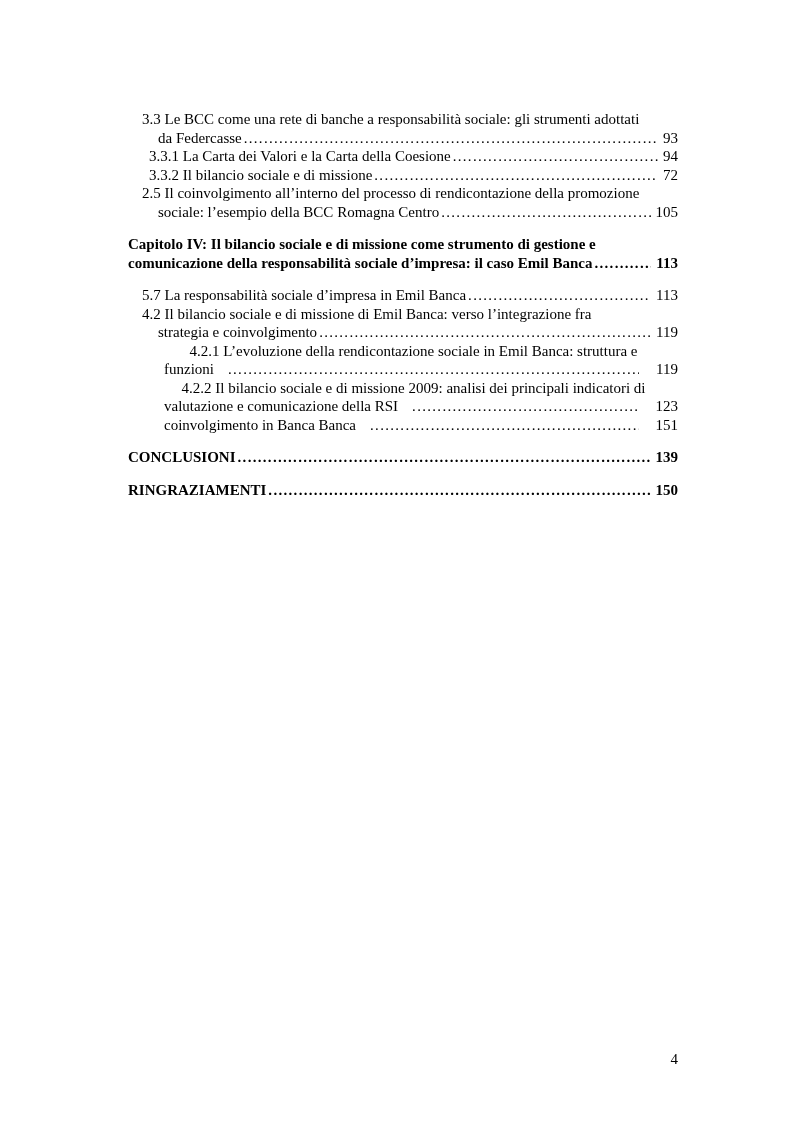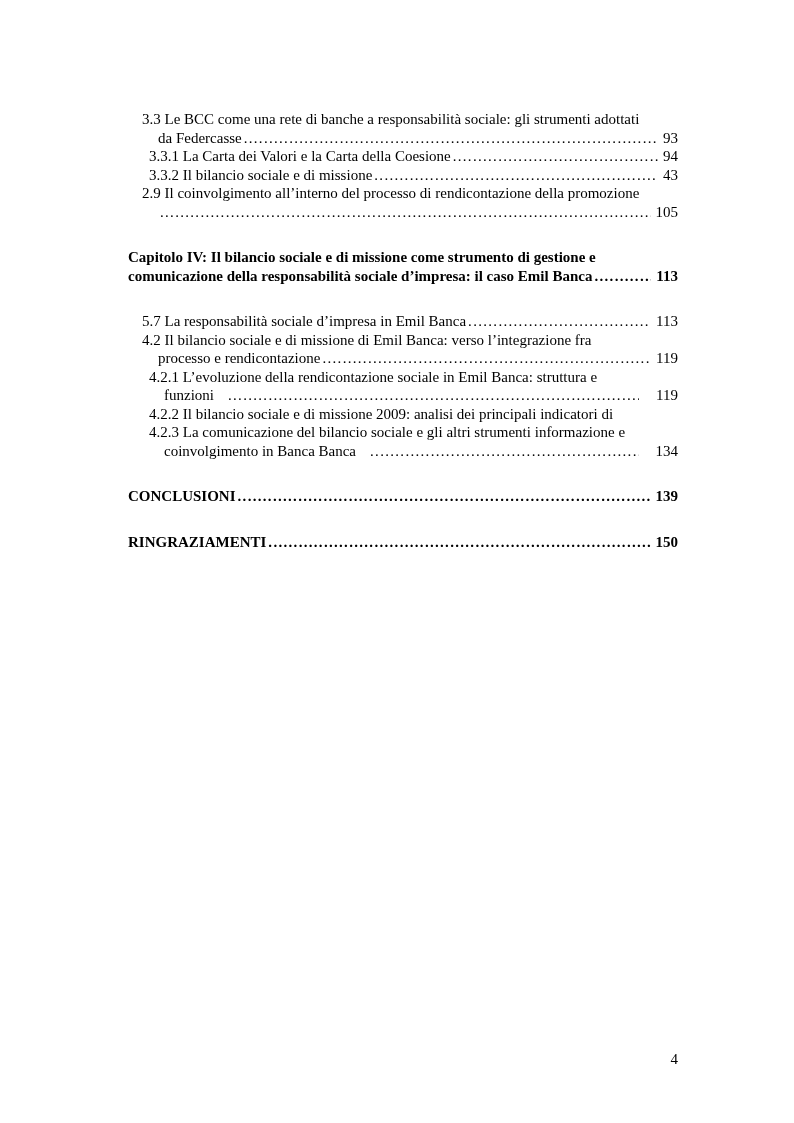--- a/index.html
+++ b/index.html
@@ -22,26 +22,26 @@
     left: 128px;
     right: 116px;
     top: 110px;
   }
   .toc-line {
     display: flex;
     align-items: baseline;
     line-height: 18.5px;
     white-space: nowrap;
   }
-  .toc-line.space-before { margin-top: 27px; }
+  .toc-line.space-before { margin-top: 14px; }
   .toc-line.bold { font-weight: bold; }
   .indent-h   { padding-left: 0; }
   .indent-l1  { padding-left: 14px; }
   .indent-l1c { padding-left: 30px; }
-  .indent-l2  { padding-left: 21px; }
+  .indent-l2  { padding-left: 21px; justify-content: center; }
   .indent-l2c { padding-left: 36px; gap: 12px; }
   .toc-text { flex: 0 0 auto; }
   .dots {
     flex: 1 1 auto;
     overflow: hidden;
     white-space: nowrap;
     margin-left: 2px;
     min-width: 0;
   }
   .dots::after {
@@ -74,68 +74,71 @@
         <span class="toc-page">93</span>
       </div>
       <div class="toc-line indent-l2">
         <span class="toc-text">3.3.1 La Carta dei Valori e la Carta della Coesione</span>
         <span class="dots"></span>
         <span class="toc-page">94</span>
       </div>
       <div class="toc-line indent-l2">
         <span class="toc-text">3.3.2 Il bilancio sociale e di missione</span>
         <span class="dots"></span>
-        <span class="toc-page">43</span>
+        <span class="toc-page">72</span>
       </div>
       <div class="toc-line indent-l1">
-        <span class="toc-text">2.9 Il coinvolgimento all’interno del processo di rendicontazione della promozione</span>
+        <span class="toc-text">2.5 Il coinvolgimento all’interno del processo di rendicontazione della promozione</span>
       </div>
       <div class="toc-line indent-l1c">
+        <span class="toc-text">sociale: l’esempio della BCC Romagna Centro</span>
         <span class="dots"></span>
         <span class="toc-page">105</span>
       </div>
       <div class="toc-line indent-h bold space-before">
         <span class="toc-text">Capitolo IV: Il bilancio sociale e di missione come strumento di gestione e</span>
       </div>
       <div class="toc-line indent-h bold">
         <span class="toc-text">comunicazione della responsabilità sociale d’impresa: il caso Emil Banca</span>
         <span class="dots"></span>
         <span class="toc-page">113</span>
       </div>
       <div class="toc-line indent-l1 space-before">
         <span class="toc-text">5.7 La responsabilità sociale d’impresa in Emil Banca</span>
         <span class="dots"></span>
         <span class="toc-page">113</span>
       </div>
       <div class="toc-line indent-l1">
         <span class="toc-text">4.2 Il bilancio sociale e di missione di Emil Banca: verso l’integrazione fra</span>
       </div>
       <div class="toc-line indent-l1c">
-        <span class="toc-text">processo e rendicontazione</span>
+        <span class="toc-text">strategia e coinvolgimento</span>
         <span class="dots"></span>
         <span class="toc-page">119</span>
       </div>
       <div class="toc-line indent-l2">
         <span class="toc-text">4.2.1 L’evoluzione della rendicontazione sociale in Emil Banca: struttura e</span>
       </div>
       <div class="toc-line indent-l2c">
         <span class="toc-text">funzioni</span>
         <span class="dots"></span>
         <span class="toc-page">119</span>
       </div>
       <div class="toc-line indent-l2">
         <span class="toc-text">4.2.2 Il bilancio sociale e di missione 2009: analisi dei principali indicatori di</span>
       </div>
-      <div class="toc-line indent-l2">
-        <span class="toc-text">4.2.3 La comunicazione del bilancio sociale e gli altri strumenti informazione e</span>
+      <div class="toc-line indent-l2c">
+        <span class="toc-text">valutazione e comunicazione della RSI</span>
+        <span class="dots"></span>
+        <span class="toc-page">123</span>
       </div>
       <div class="toc-line indent-l2c">
         <span class="toc-text">coinvolgimento in Banca Banca</span>
         <span class="dots"></span>
-        <span class="toc-page">134</span>
+        <span class="toc-page">151</span>
       </div>
       <div class="toc-line indent-h bold space-before">
         <span class="toc-text">CONCLUSIONI</span>
         <span class="dots"></span>
         <span class="toc-page">139</span>
       </div>
       <div class="toc-line indent-h bold space-before">
         <span class="toc-text">RINGRAZIAMENTI</span>
         <span class="dots"></span>
         <span class="toc-page">150</span>

